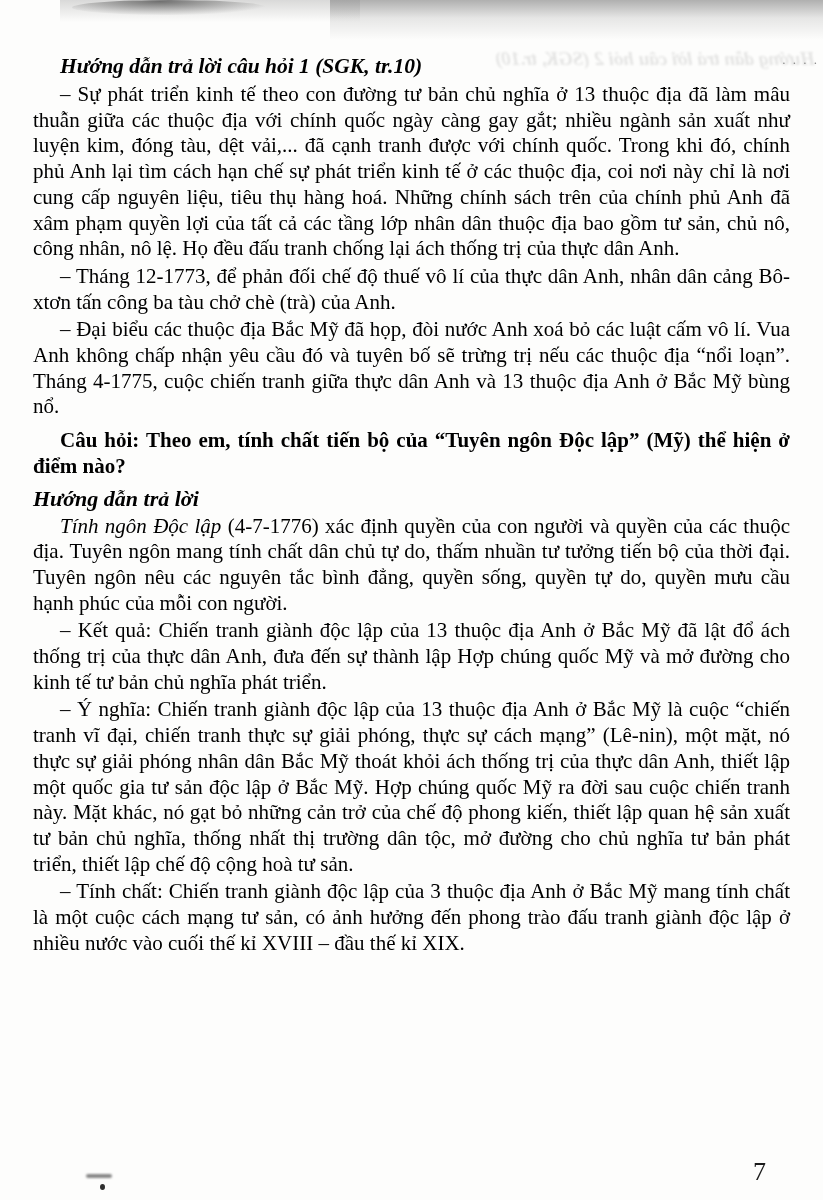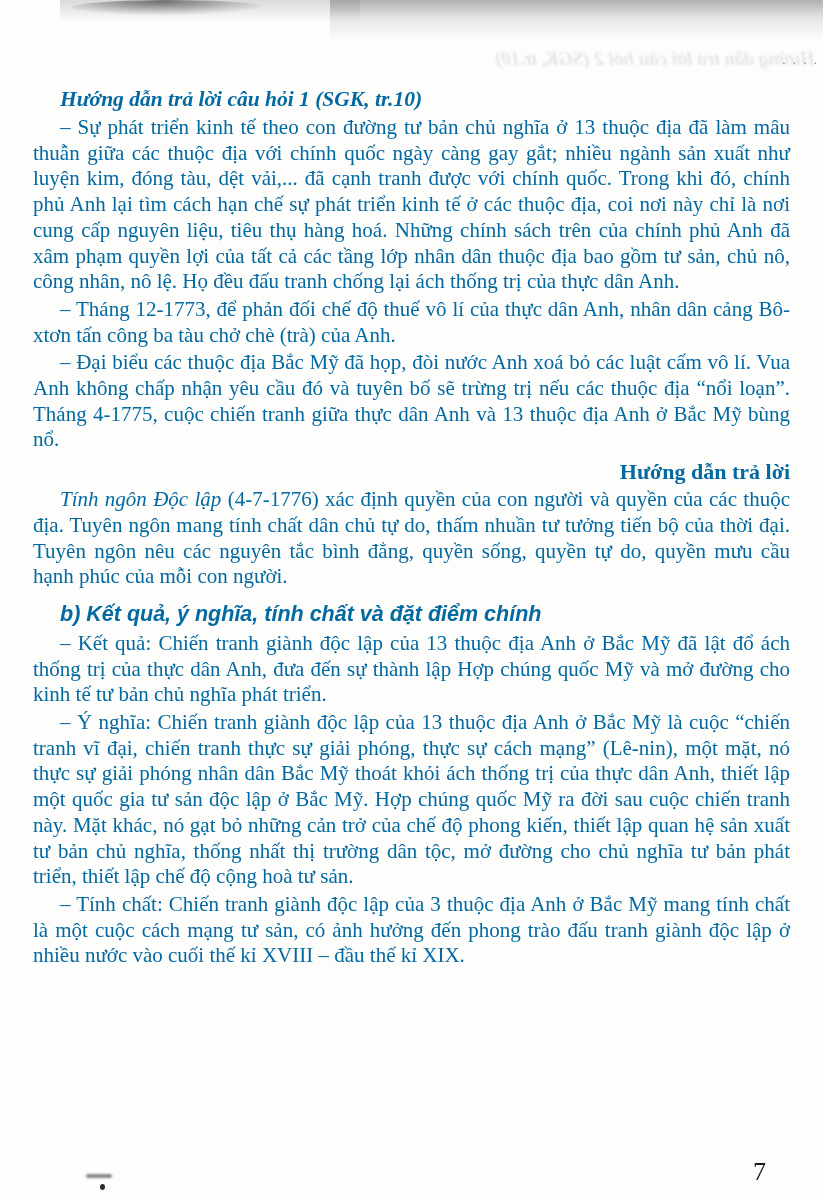--- a/index.html
+++ b/index.html
@@ -46,35 +46,34 @@
     position: absolute; left: 86px; bottom: 22px; width: 26px; height: 4px;
     background: #6a6a6a; border-radius: 2px; filter: blur(1px); opacity: .8;
   }
   .smudge-bl-dot {
     position: absolute; left: 100px; bottom: 10px; width: 5px; height: 6px;
     background: #2f2f2f; border-radius: 50%;
   }
   
   .content {
     position: absolute; top: 52px; left: 33px; width: 757px;
-    color: #0369a1;
+    color: #000000;
     font-size: 21px; line-height: 25.7px;
     text-align: justify;
-    margin-top: 33px;
   }
   .content p { margin: 2px 0; text-indent: 27px; }
   .h-serif {
     font-weight: bold; font-style: italic;
     font-size: 21.5px; line-height: 26px;
     margin: 1px 0 3px 27px; text-align: left;
   }
   .q-bold { font-weight: bold; margin-top: 7px !important; line-height: 26.2px; }
   .h-center {
-    font-weight: bold; font-size: 22px;
-    text-align: right; margin: 5px 0 2px 0; line-height: 27px;
+    font-weight: bold; font-style: italic; font-size: 22px;
+    text-align: left; margin: 5px 0 2px 0; line-height: 27px;
   }
   .h-sans {
     font-family: "Liberation Sans", "DejaVu Sans", sans-serif;
     font-weight: bold; font-style: italic; font-size: 21.5px;
     margin: 11px 0 4px 27px; text-align: left; line-height: 26px;
   }
   .lead-italic { font-style: italic; }
   .page-number {
     position: absolute; right: 57px; bottom: 13px;
     font-size: 26px; color: #1a1a1a;
@@ -96,27 +95,27 @@
   <div class="content">
 
     <div class="h-serif">Hướng dẫn trả lời câu hỏi 1 (SGK, tr.10)</div>
 
     <p>– Sự phát triển kinh tế theo con đường tư bản chủ nghĩa ở 13 thuộc địa đã làm mâu thuẫn giữa các thuộc địa với chính quốc ngày càng gay gắt; nhiều ngành sản xuất như luyện kim, đóng tàu, dệt vải,... đã cạnh tranh được với chính quốc. Trong khi đó, chính phủ Anh lại tìm cách hạn chế sự phát triển kinh tế ở các thuộc địa, coi nơi này chỉ là nơi cung cấp nguyên liệu, tiêu thụ hàng hoá. Những chính sách trên của chính phủ Anh đã xâm phạm quyền lợi của tất cả các tầng lớp nhân dân thuộc địa bao gồm tư sản, chủ nô, công nhân, nô lệ. Họ đều đấu tranh chống lại ách thống trị của thực dân Anh.</p>
 
     <p>– Tháng 12-1773, để phản đối chế độ thuế vô lí của thực dân Anh, nhân dân cảng Bô-xtơn tấn công ba tàu chở chè (trà) của Anh.</p>
 
     <p>– Đại biểu các thuộc địa Bắc Mỹ đã họp, đòi nước Anh xoá bỏ các luật cấm vô lí. Vua Anh không chấp nhận yêu cầu đó và tuyên bố sẽ trừng trị nếu các thuộc địa “nổi loạn”. Tháng 4-1775, cuộc chiến tranh giữa thực dân Anh và 13 thuộc địa Anh ở Bắc Mỹ bùng nổ.</p>
 
+    <p class="q-bold">Câu hỏi: Theo em, tính chất tiến bộ của “Tuyên ngôn Độc lập” (Mỹ) thể hiện ở điểm nào?</p>
 
     <div class="h-center">Hướng dẫn trả lời</div>
 
     <p><span class="lead-italic">Tính ngôn Độc lập</span><span> (4-7-1776) xác định quyền của con người và quyền của các thuộc địa. Tuyên ngôn mang tính chất dân chủ tự do, thấm nhuần tư tưởng tiến bộ của thời đại. Tuyên ngôn nêu các nguyên tắc bình đẳng, quyền sống, quyền tự do, quyền mưu cầu hạnh phúc của mỗi con người.</span></p>
 
 
-    <div class="h-sans">b) Kết quả, ý nghĩa, tính chất và đặt điểm chính</div>
 
 
     <p>– Kết quả: Chiến tranh giành độc lập của 13 thuộc địa Anh ở Bắc Mỹ đã lật đổ ách thống trị của thực dân Anh, đưa đến sự thành lập Hợp chúng quốc Mỹ và mở đường cho kinh tế tư bản chủ nghĩa phát triển.</p>
 
     <p>– Ý nghĩa: Chiến tranh giành độc lập của 13 thuộc địa Anh ở Bắc Mỹ là cuộc “chiến tranh vĩ đại, chiến tranh thực sự giải phóng, thực sự cách mạng” (Lê-nin), một mặt, nó thực sự giải phóng nhân dân Bắc Mỹ thoát khỏi ách thống trị của thực dân Anh, thiết lập một quốc gia tư sản độc lập ở Bắc Mỹ. Hợp chúng quốc Mỹ ra đời sau cuộc chiến tranh này. Mặt khác, nó gạt bỏ những cản trở của chế độ phong kiến, thiết lập quan hệ sản xuất tư bản chủ nghĩa, thống nhất thị trường dân tộc, mở đường cho chủ nghĩa tư bản phát triển, thiết lập chế độ cộng hoà tư sản.</p>
 
     <p>– Tính chất: Chiến tranh giành độc lập của 3 thuộc địa Anh ở Bắc Mỹ mang tính chất là một cuộc cách mạng tư sản, có ảnh hưởng đến phong trào đấu tranh giành độc lập ở nhiều nước vào cuối thế kỉ XVIII – đầu thế kỉ XIX.</p>
 
   </div>
 

